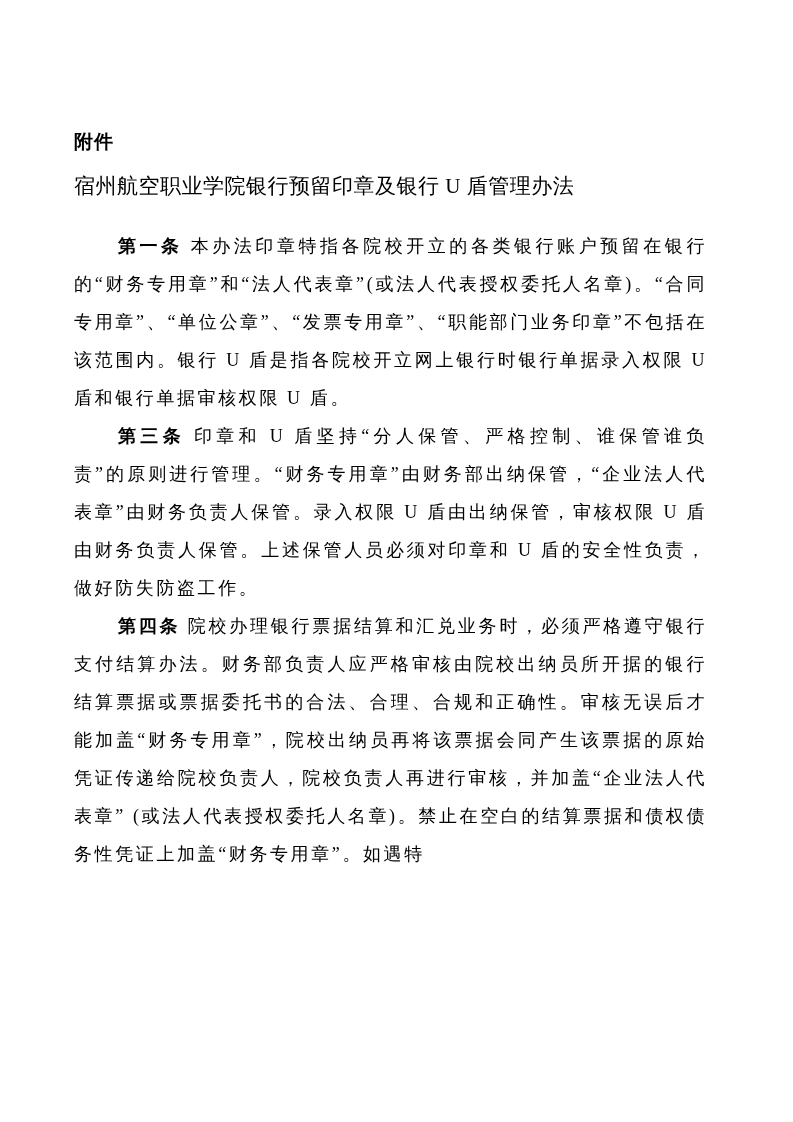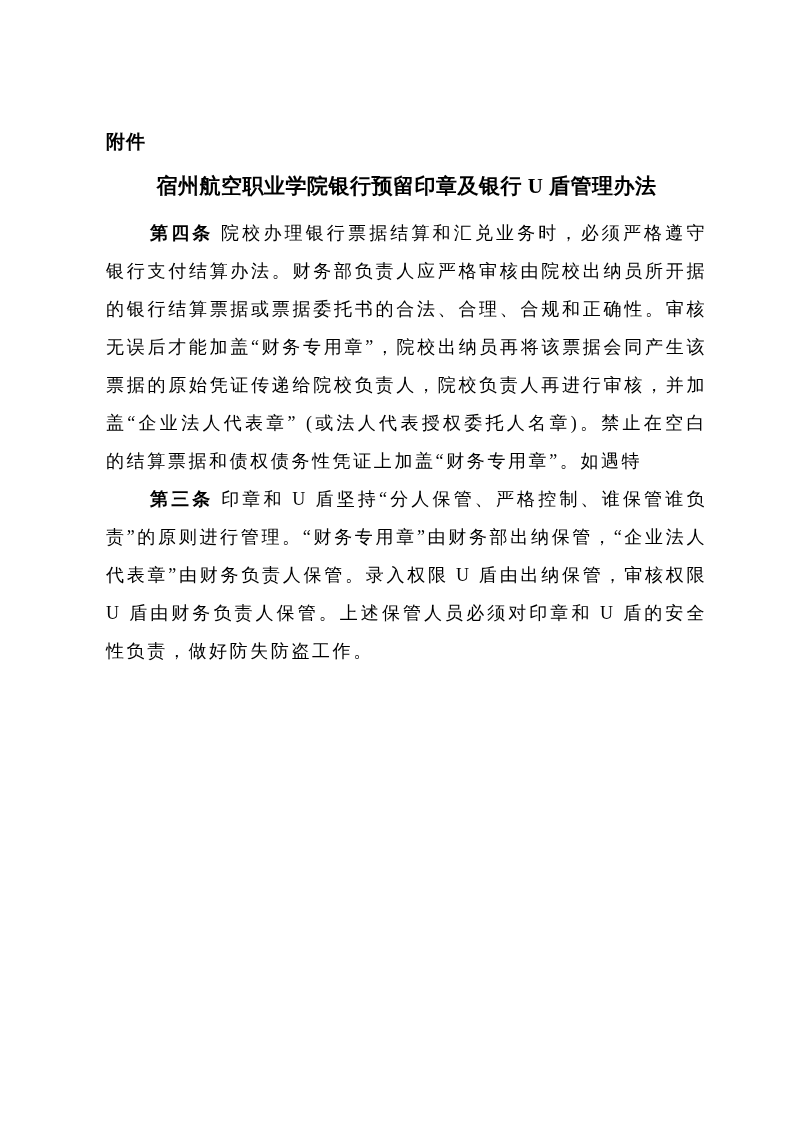--- a/index.html
+++ b/index.html
@@ -8,35 +8,34 @@
     background: #ffffff;
   }
   .page {
     position: relative;
     width: 793px;
     height: 1122px;
     background: #ffffff;
     color: #000000;
     font-family: "Liberation Serif", "DejaVu Serif", serif;
     box-sizing: border-box;
-    padding: 130px 86px 0 106px;
+    padding: 130px 86px 0 74px;
     overflow: hidden;
   }
   .attachment-label {
     font-size: 19px;
     font-weight: bold;
     line-height: 24px;
     letter-spacing: 1px;
   }
   .doc-title {
     font-size: 21px;
-    font-weight: bold;
-    text-align: center;
+    font-weight: normal;
     line-height: 30px;
-    margin: 17px 0 13px 0;
+    margin: 17px 0 26px 0;
     letter-spacing: 0.5px;
   }
   .doc-body {
     font-size: 18px;
     line-height: 38px;
     text-align: justify;
   }
   .para {
     margin: 0;
     text-indent: 44px;
@@ -53,21 +52,22 @@
 <body>
 
 <div class="page">
 
   <div class="attachment-label">附件</div>
 
   <h1 class="doc-title">宿州航空职业学院银行预留印章及银行 U 盾管理办法</h1>
 
   <div class="doc-body">
 
+    <p class="para"><span class="term">第一条</span><span>本办法印章特指各院校开立的各类银行账户预留在银行的“财务专用章”和“法人代表章”(或法人代表授权委托人名章)。“合同专用章”、“单位公章”、“发票专用章”、“职能部门业务印章”不包括在该范围内。银行 U 盾是指各院校开立网上银行时银行单据录入权限 U 盾和银行单据审核权限 U 盾。</span></p>
 
 
+    <p class="para"><span class="term">第三条</span><span>印章和 U 盾坚持“分人保管、严格控制、谁保管谁负责”的原则进行管理。“财务专用章”由财务部出纳保管，“企业法人代表章”由财务负责人保管。录入权限 U 盾由出纳保管，审核权限 U 盾由财务负责人保管。上述保管人员必须对印章和 U 盾的安全性负责，做好防失防盗工作。</span></p>
+
     <p class="para"><span class="term">第四条</span><span>院校办理银行票据结算和汇兑业务时，必须严格遵守银行支付结算办法。财务部负责人应严格审核由院校出纳员所开据的银行结算票据或票据委托书的合法、合理、合规和正确性。审核无误后才能加盖“财务专用章”，院校出纳员再将该票据会同产生该票据的原始凭证传递给院校负责人，院校负责人再进行审核，并加盖“企业法人代表章” (或法人代表授权委托人名章)。禁止在空白的结算票据和债权债务性凭证上加盖“财务专用章”。如遇特</span></p>
-
-    <p class="para"><span class="term">第三条</span><span>印章和 U 盾坚持“分人保管、严格控制、谁保管谁负责”的原则进行管理。“财务专用章”由财务部出纳保管，“企业法人代表章”由财务负责人保管。录入权限 U 盾由出纳保管，审核权限 U 盾由财务负责人保管。上述保管人员必须对印章和 U 盾的安全性负责，做好防失防盗工作。</span></p>
 
   </div>
 
 </div>
 
 </body></html>

